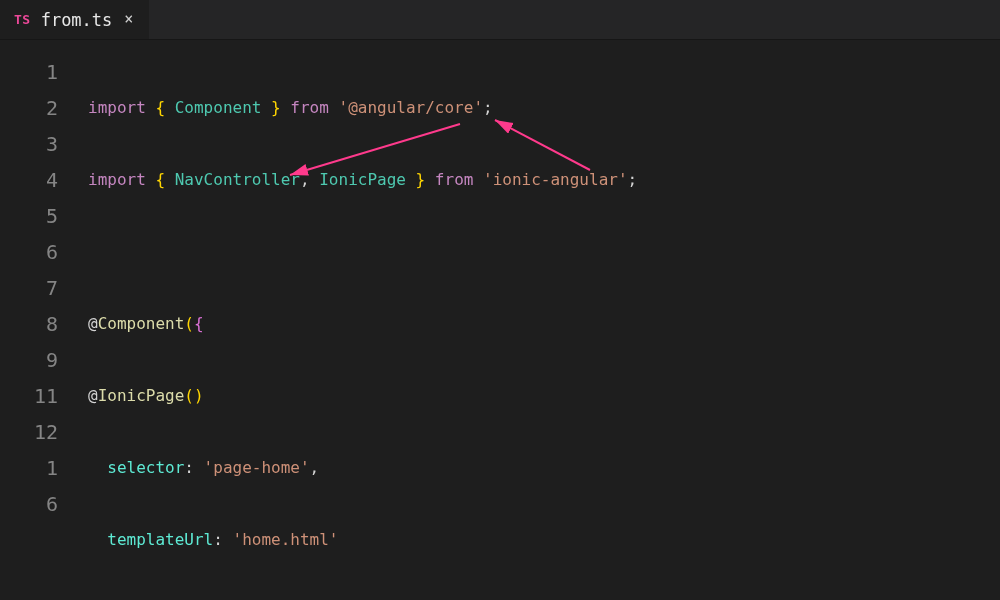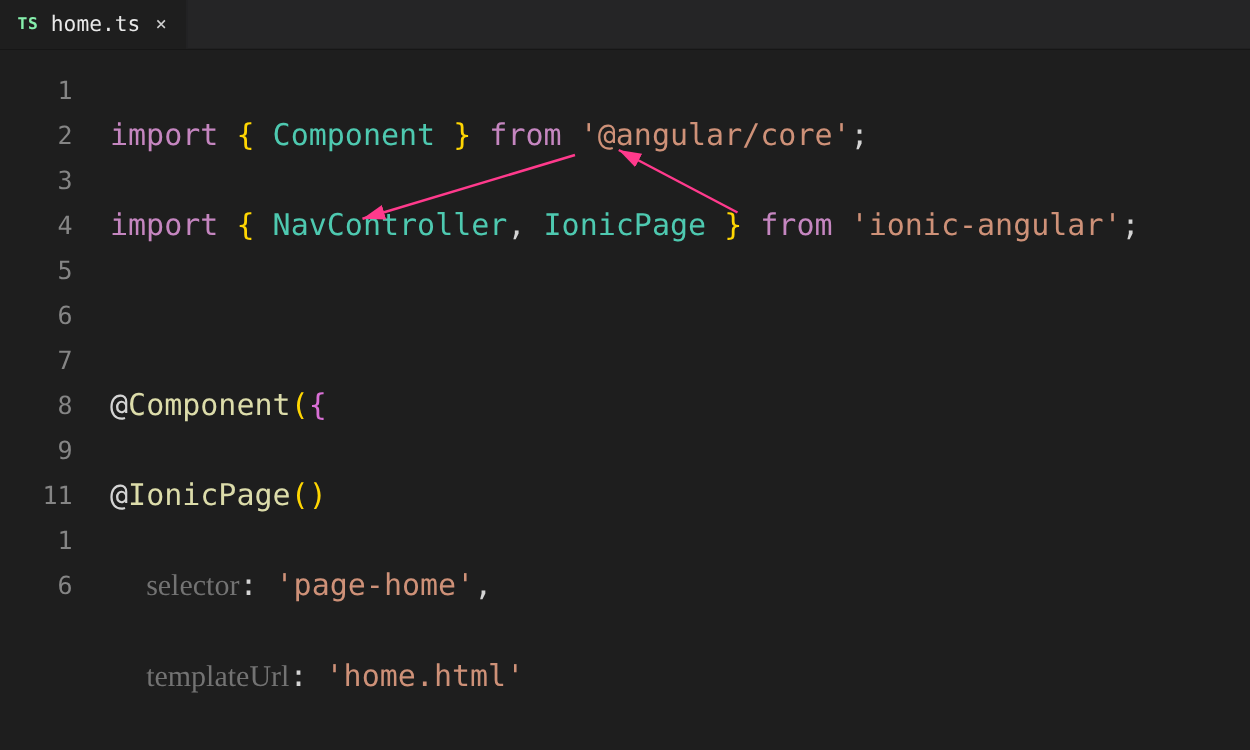--- a/index.html
+++ b/index.html
@@ -23,21 +23,21 @@
     align-items: center;
     gap: 10px;
     padding: 0 14px;
     background: #1e1e1e;
     color: #e8e8e8;
     font-size: 17px;
     cursor: pointer;
     border-right: 1px solid #252526;
   }
   .tab .ts-badge {
-    color: #86efac;
+    color: #ec4899;
     font-weight: 700;
     font-size: 13px;
     letter-spacing: 0.5px;
   }
   .tab .close {
     color: #cfcfcf;
     font-size: 15px;
     line-height: 1;
     padding: 0 2px;
     cursor: pointer;
@@ -53,66 +53,67 @@
     padding-top: 14px;
     color: #858585;
     text-align: right;
     user-select: none;
     font-size: 20px;
     line-height: 36px;
   }
   .gutter div { padding-right: 30px; }
   .code {
     padding-top: 14px;
-    font-size: 24px;
+    font-size: 16px;
     line-height: 36px;
     white-space: pre;
   }
 
   
   .kw   { color: #c586c0; }     
   .pun  { color: #d4d4d4; }     
   .brcY { color: #ffd602; }     
   .brcP { color: #da70d6; }     
   .type { color: #4ec9b0; }     
   .str  { color: #ce9178; }     
-  .id   { color: #737373; font-family: Liberation Serif, serif; }     
+  .id   { color: #5eead4; }     
   .dec  { color: #dcdcaa; }
 
   .arrows {
     position: absolute;
     left: 0; top: 0;
     width: 1000px; height: 560px;
     pointer-events: none;
   }
 </style>
 </head>
 <body>
 
 <div class="tabbar">
   <div class="tab">
     <span class="ts-badge">TS</span>
-    <span>home.ts</span>
+    <span>from.ts</span>
     <span class="close">×</span>
   </div>
 </div>
 
 <div class="editor">
 
   <div class="gutter">
     <div>1</div>
     <div>2</div>
     <div>3</div>
     <div>4</div>
     <div>5</div>
     <div>6</div>
     <div>7</div>
     <div>8</div>
     <div>9</div>
     <div>11</div>
+    <div>12</div>
     <div>1</div>
     <div>6</div>
   </div>
 
   <div class="code">
 <div><span class="kw">import</span> <span class="brcY">{</span> <span class="type">Component</span> <span class="brcY">}</span> <span class="kw">from</span> <span class="str">'@angular/core'</span><span class="pun">;</span></div>
 <div><span class="kw">import</span> <span class="brcY">{</span> <span class="type">NavController</span><span class="pun">,</span> <span class="type">IonicPage</span> <span class="brcY">}</span> <span class="kw">from</span> <span class="str">'ionic-angular'</span><span class="pun">;</span></div>
 <div> </div>
 <div><span class="pun">@</span><span class="dec">Component</span><span class="brcY">(</span><span class="brcP">{</span></div>
 <div><span class="pun">@</span><span class="dec">IonicPage</span><span class="brcY">(</span><span class="brcY">)</span></div>

